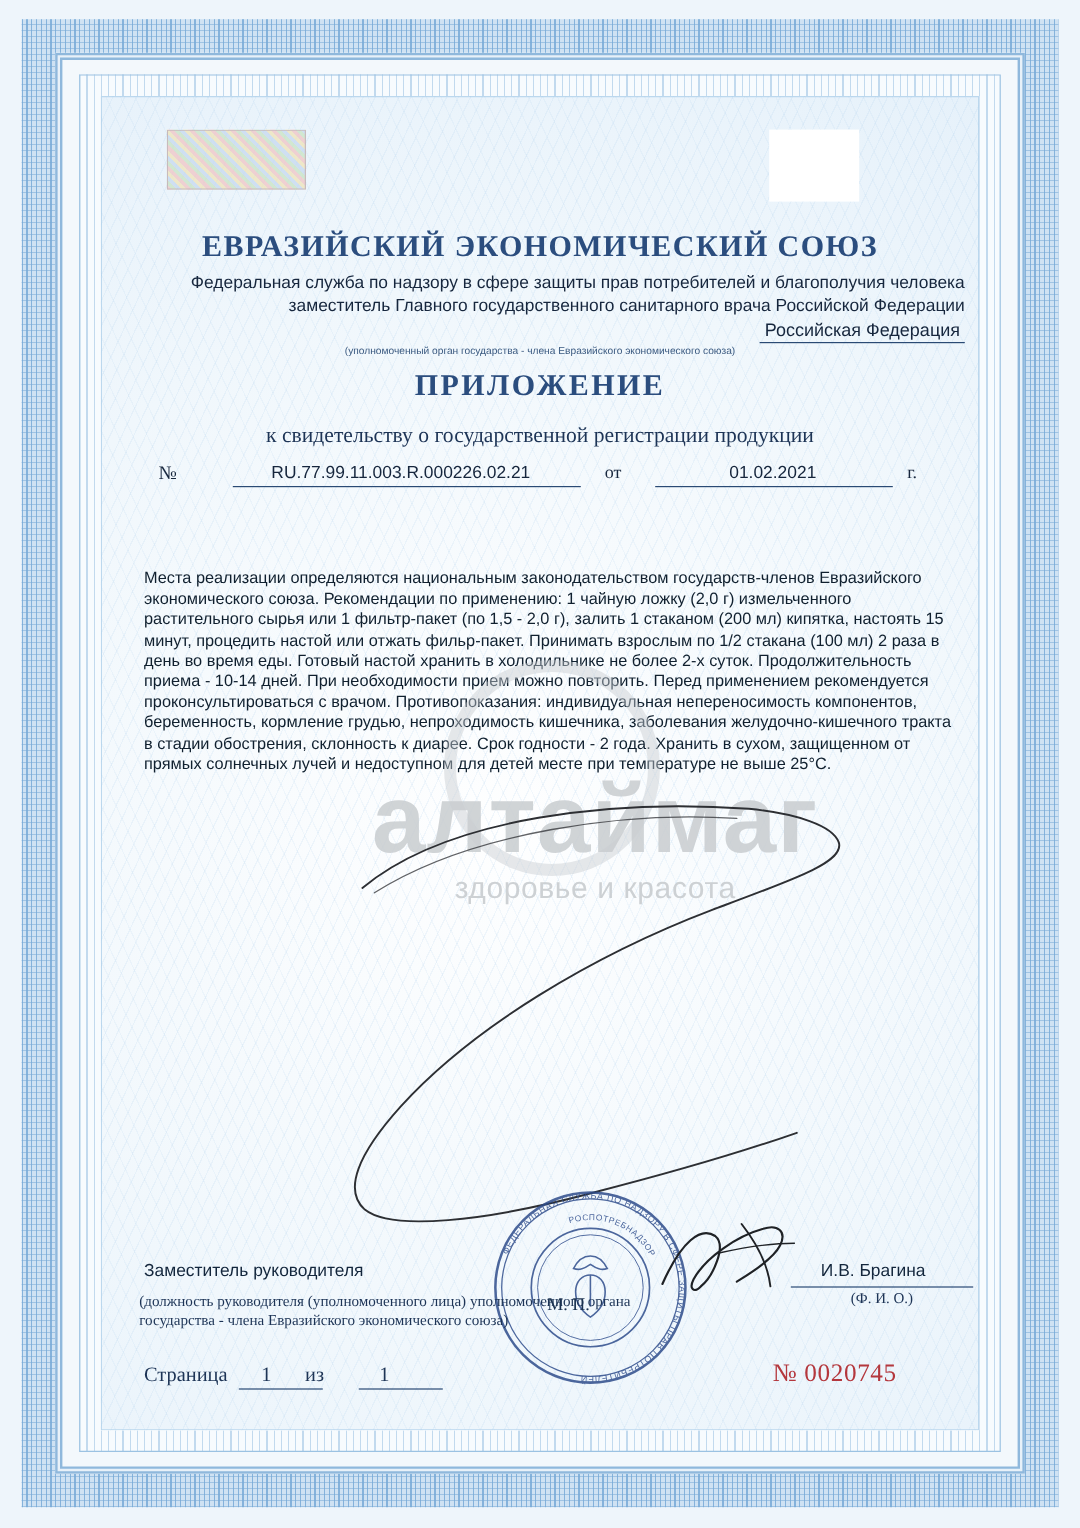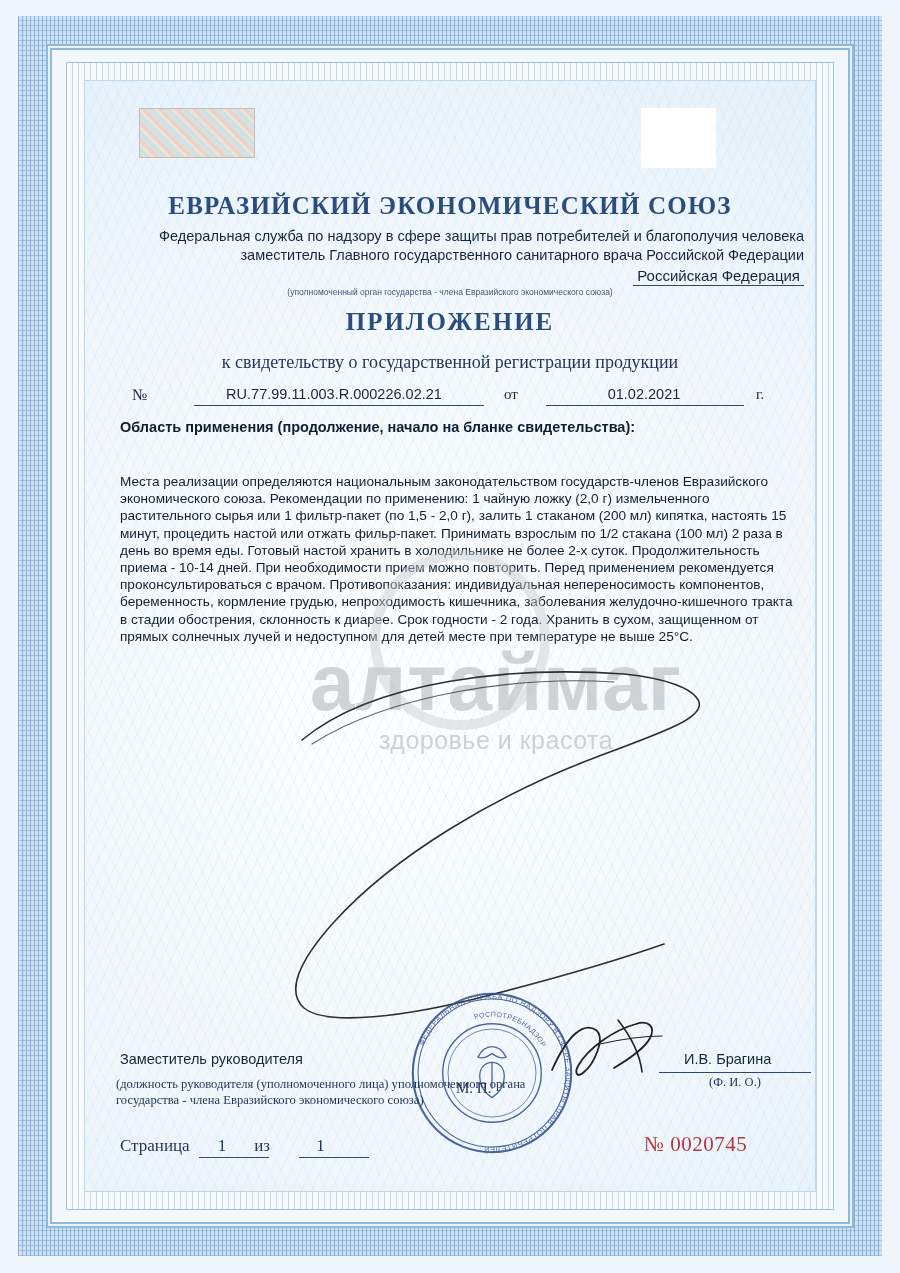--- a/index.html
+++ b/index.html
@@ -224,21 +224,20 @@
     <div class="numrow">
       <div class="lbl-no">№</div>
       <div class="regnum">RU.77.99.11.003.R.000226.02.21</div>
       <div class="lbl-ot">от</div>
       <div class="date">01.02.2021</div>
       <div class="lbl-g">г.</div>
       <div class="rule rule-a"></div>
       <div class="rule rule-b"></div>
     </div>
 
-    <div class="section-head">Область применения (продолжение, начало на бланке свидетельства):</div>
     <div class="body-text">Места реализации определяются национальным законодательством государств-членов Евразийского экономического союза. Рекомендации по применению: 1 чайную ложку (2,0 г) измельченного растительного сырья или 1 фильтр-пакет (по 1,5 - 2,0 г), залить 1 стаканом (200 мл) кипятка, настоять 15 минут, процедить настой или отжать фильр-пакет. Принимать взрослым по 1/2 стакана (100 мл) 2 раза в день во время еды. Готовый настой хранить в холодильнике не более 2-х суток. Продолжительность приема - 10-14 дней. При необходимости прием можно повторить. Перед применением рекомендуется проконсультироваться с врачом. Противопоказания: индивидуальная непереносимость компонентов, беременность, кормление грудью, непроходимость кишечника, заболевания желудочно-кишечного тракта в стадии обострения, склонность к диарее. Срок годности - 2 года. Хранить в сухом, защищенном от прямых солнечных лучей и недоступном для детей месте при температуре не выше 25°C.</div>
 
     <div class="wm-ring"></div>
     <div class="wm">
       <div class="wm-main">алтаймаг</div>
       <div class="wm-sub">здоровье и красота</div>
     </div>
 
     <svg class="scribble" width="560" height="420" viewBox="0 0 560 420">
       <path d="M108,100 C180,40 320,26 430,34 C470,38 500,48 505,62 C510,78 470,92 400,118 C300,156 200,216 140,282 C104,322 92,352 110,368 C132,386 210,378 300,354 C370,336 430,318 470,304" fill="none" stroke="#2d2f33" stroke-width="1.6" stroke-linecap="round"></path>

